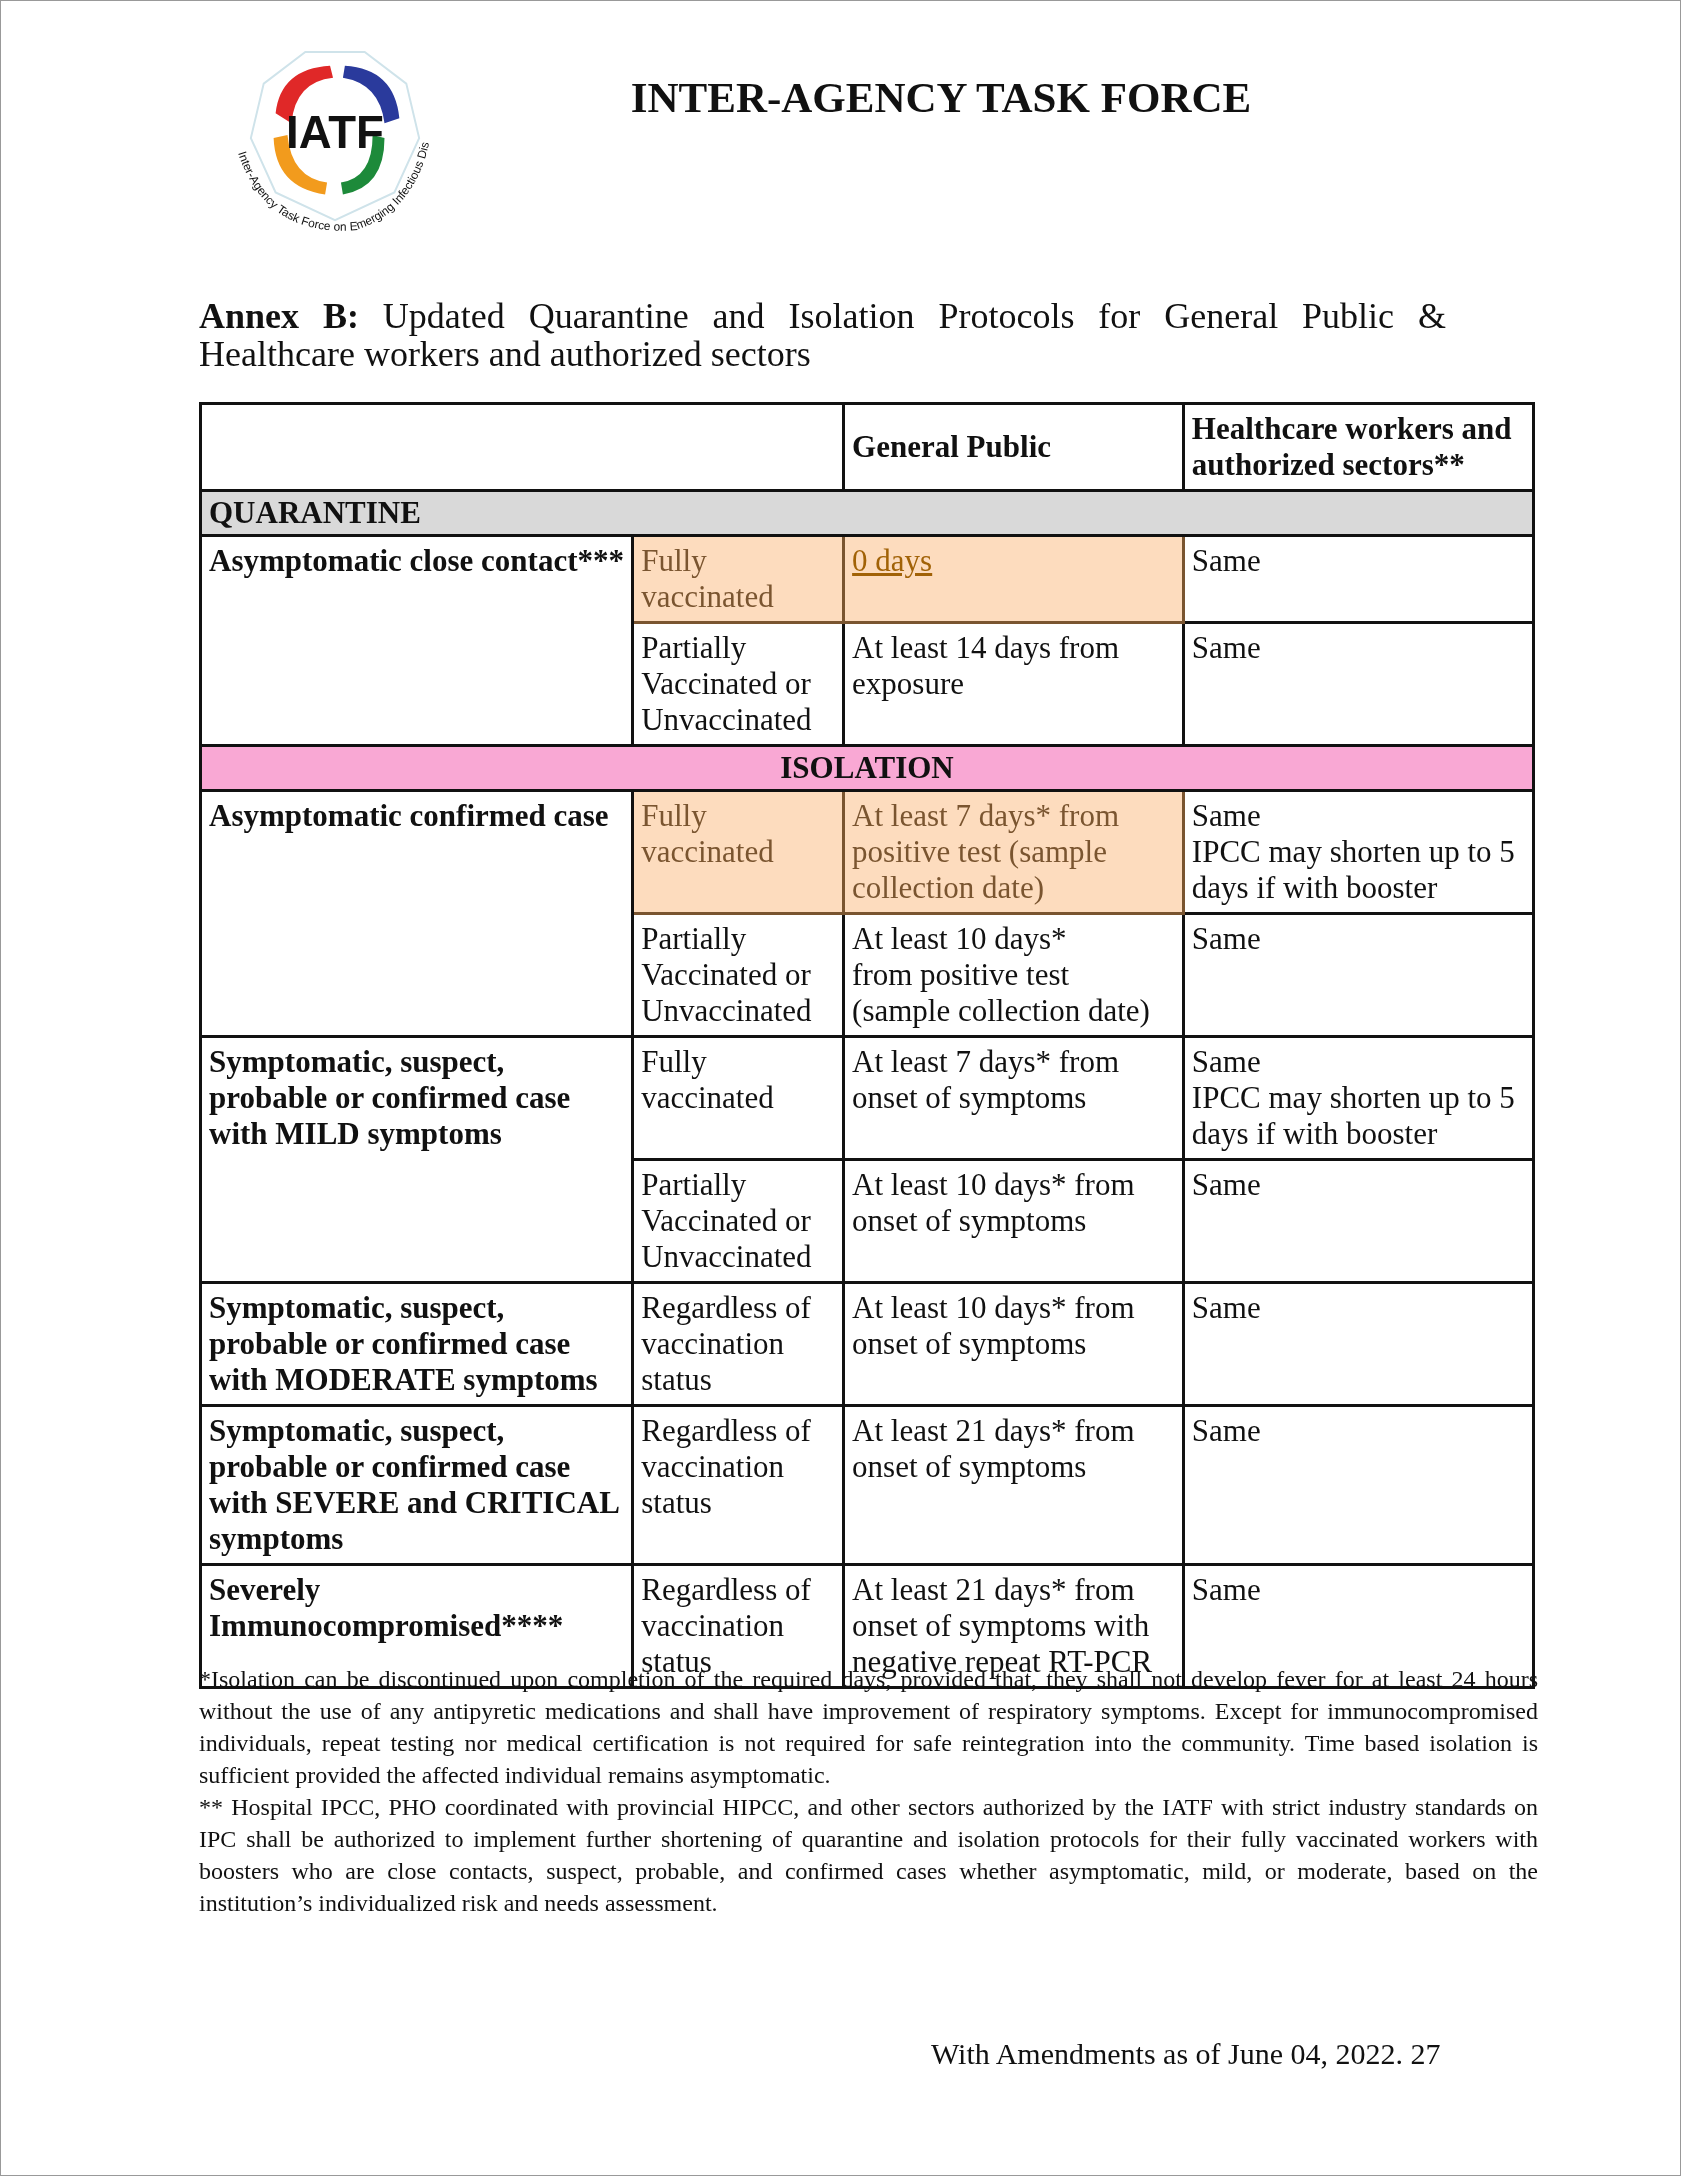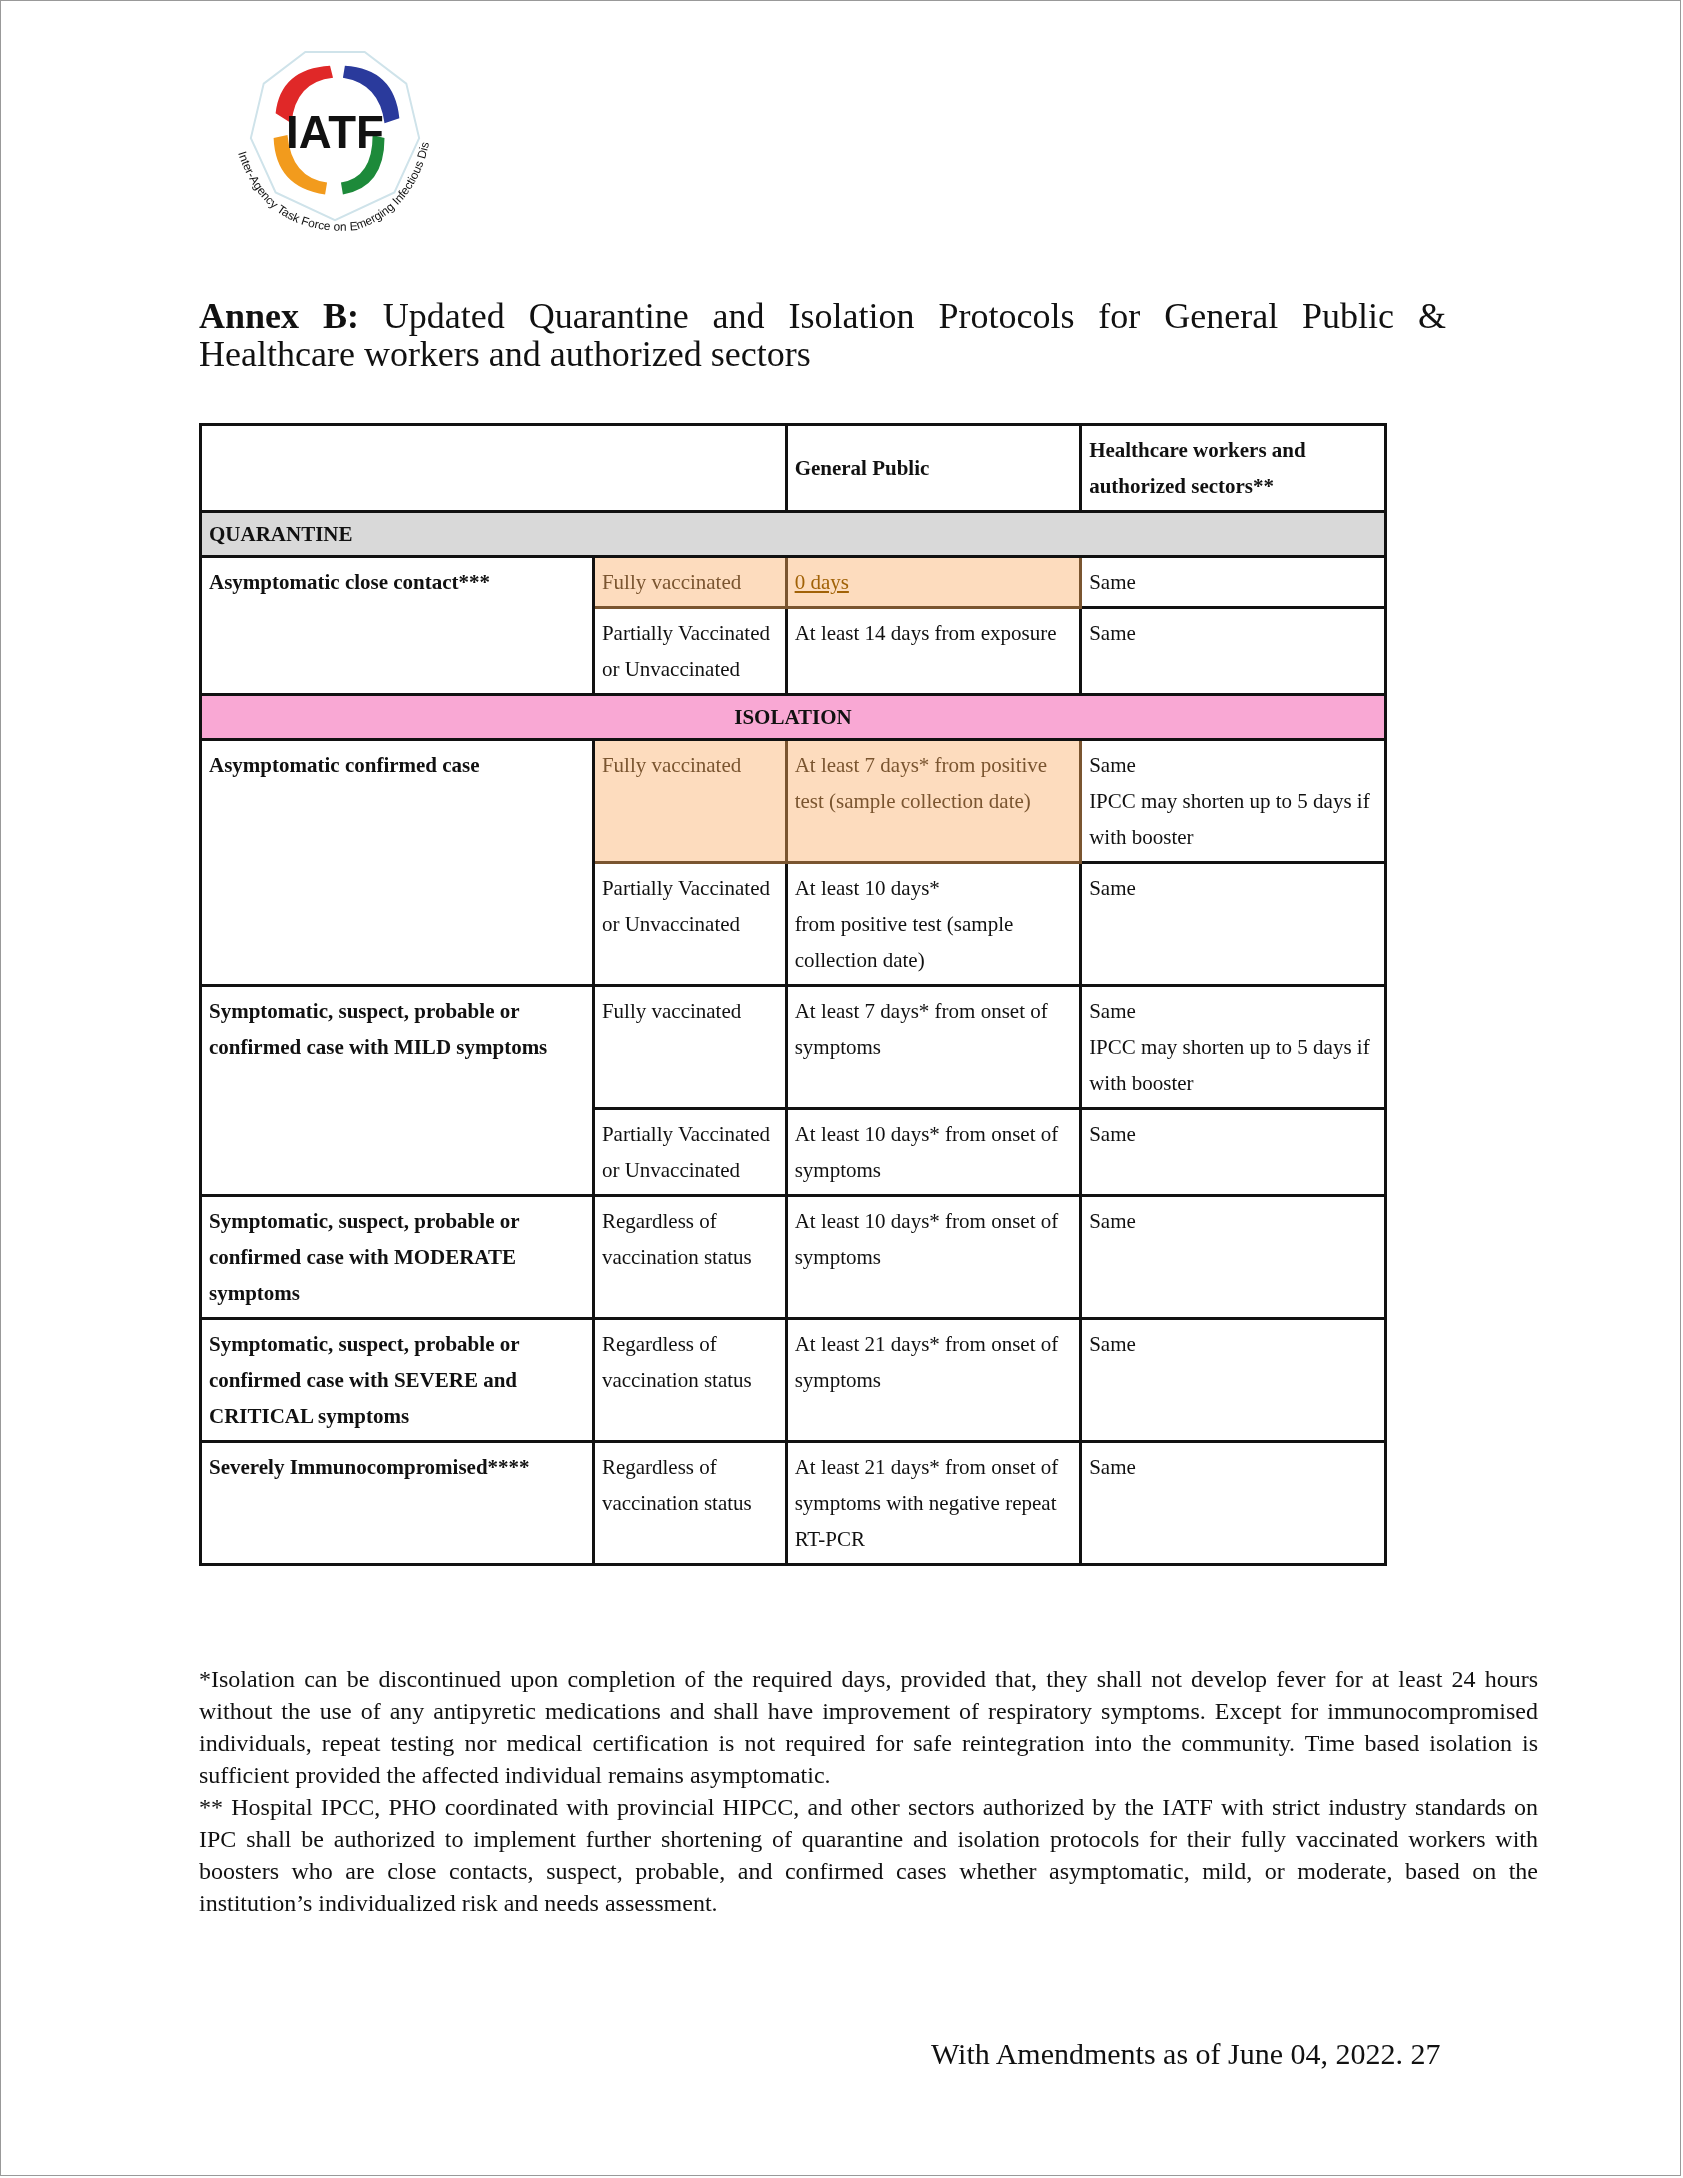--- a/index.html
+++ b/index.html
@@ -16,22 +16,22 @@
   .header { position: absolute; left: 446px; top: 75px; width: 990px; text-align: center; }
   .header .l1 { font-size: 34px; line-height: 40px; letter-spacing: 0.2px; }
   .header .l2 { font-size: 43px; font-weight: bold; line-height: 46px; }
   .header .l3 { font-size: 28px; font-weight: bold; line-height: 34px; margin-left: -20px; }
   .annex {
     position: absolute; left: 199px; top: 297px; width: 1247px;
     font-size: 36px; line-height: 38px; text-align: justify;
   }
   .annex b { font-weight: bold; }
   table.grid {
-    position: absolute; left: 199px; top: 423px; width: 1188px;
-    border-collapse: collapse; font-size: 21px; line-height: 36px;
+    position: absolute; left: 199px; top: 402px; width: 1336px;
+    border-collapse: collapse; font-size: 31px; line-height: 36px;
   }
   table.grid td { border: 3px solid #111; vertical-align: top; padding: 6px 7px; }
   table.grid td.bold { font-weight: bold; }
   .col1 { width: 416px; }
   .col2 { width: 203px; }
   .col3 { width: 327px; }
   .col4 { width: 337px; }
   tr.section td { background: #d9d9d9; font-weight: bold; padding: 3px 7px; }
   td.hl { background: #fddcbe; color: #7a5530; border-color: #7a5530 !important; }
   td.head { vertical-align: middle !important; font-weight: bold; }
@@ -57,20 +57,21 @@
     <path d="M160,95 Q160,145 118,152 L116,140 Q148,135 148,92 Z" fill="#1d8a3a"></path>
     <text x="110" y="105" text-anchor="middle" font-family="Liberation Sans, sans-serif" font-size="46" font-weight="bold" fill="#111">IATF</text>
     <path id="ringpath" d="M12,110 Q40,195 130,188 Q190,170 205,100" fill="none"></path>
     <text font-family="Liberation Sans, sans-serif" font-size="12" fill="#111">
       <textPath href="#ringpath">Inter-Agency Task Force on Emerging Infectious Diseases</textPath>
     </text>
   </svg>
 </div>
 
 <div class="header">
+  <div class="l2">INTER-AGENCY TASK FORCE</div>
 </div>
 
 <div class="annex">
   <b>Annex B:</b><span> Updated Quarantine and Isolation Protocols for General Public &amp; Healthcare workers and authorized sectors</span>
 </div>
 
 <table class="grid">
   <colgroup>
     <col class="col1">
       <col class="col2">

